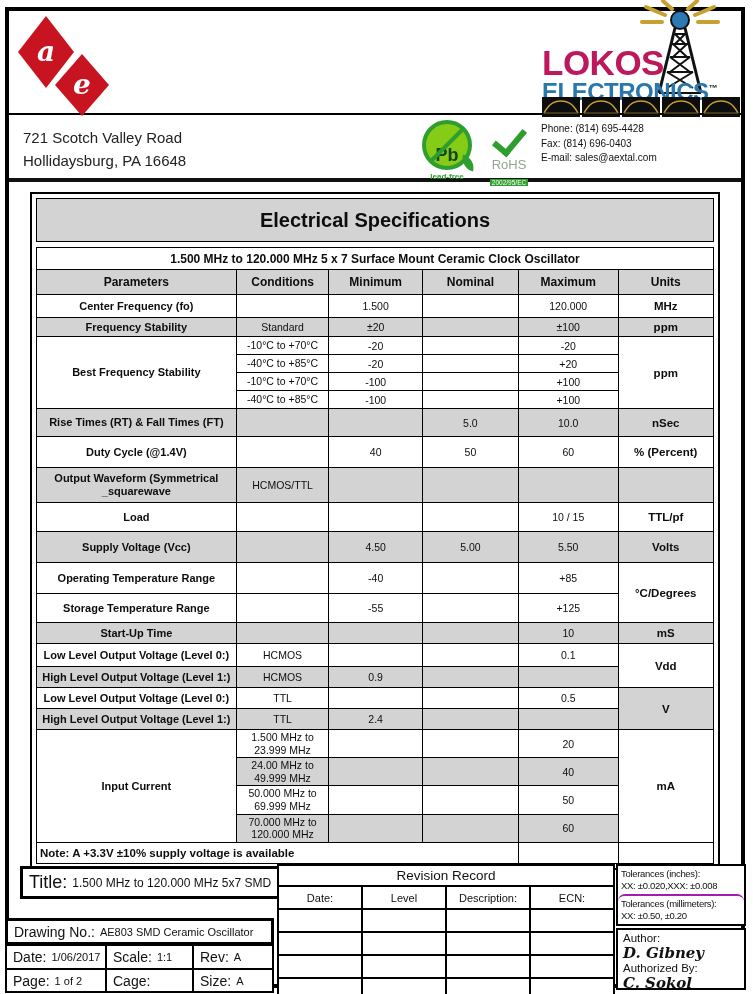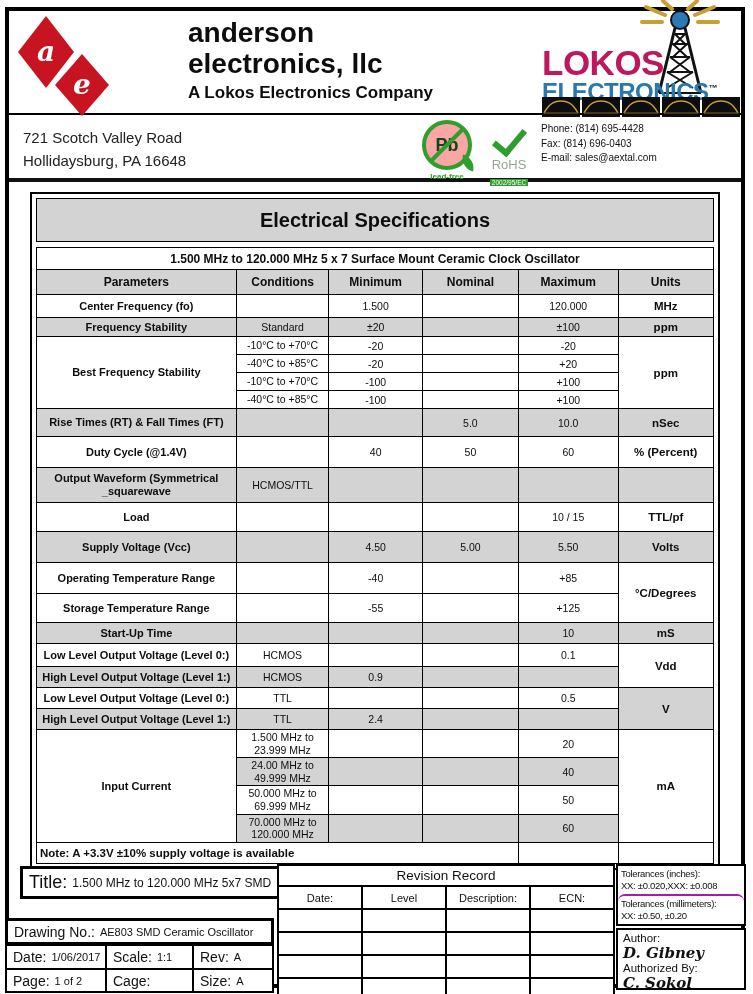--- a/index.html
+++ b/index.html
@@ -37,22 +37,22 @@
   .tower { position:absolute; right:18px; top:-2px; }
   .thumbs { position:absolute; left:4px; top:95px; display:flex; gap:2px; }
   .thumb { width:38px; height:20px; background:#0d0d0d; display:block; }
 
   
   .address { position:absolute; left:23px; top:126px; font-size:15px; line-height:1.55; color:#222; }
   .contact { position:absolute; left:541px; top:122px; font-size:10px; line-height:1.45; color:#111; }
 
   .leadfree { position:absolute; left:419px; top:120px; width:56px; text-align:center; }
   .pb-circle { width:42px; height:42px; border:4px solid #2f9e2f; border-radius:50%;
-               margin:0 auto; position:relative; display:flex; align-items:center;
-               justify-content:center; background:#fca5a5; }
+               margin:0 auto; position:relative; display:flex; align-items:flex-end;
+               justify-content:center; background:#84cc16; }
   .pb-circle .pb { font-size:18px; font-weight:bold; color:#17421a; }
   .pb-slash { position:absolute; left:50%; top:-3px; width:4px; height:48px;
               background:#2f9e2f; transform:translateX(-50%) rotate(45deg); }
   .pb-leaf { position:absolute; right:-7px; bottom:-4px; width:14px; height:14px;
              background:#2f9e2f; border-radius:0 100% 0 100%; transform:rotate(15deg); }
   .leadfree-label { font-size:8px; font-weight:bold; color:#2f9e2f; margin-top:2px; }
 
   .rohs { position:absolute; left:481px; top:123px; width:56px; text-align:center; }
   .rohs-check { width:13px; height:26px; border-right:6px solid #2f9e2f;
                 border-bottom:6px solid #2f9e2f; transform:rotate(40deg); margin:0 auto; }
@@ -123,25 +123,20 @@
 
   <div class="ae-logo">
     <div class="diamond d1">
       <span>a</span>
     </div>
     <div class="diamond d2">
       <span>e</span>
     </div>
   </div>
 
-  <div class="company">
-    <div class="l1">anderson</div>
-    <div class="l2">electronics, llc</div>
-    <div class="l3">A Lokos Electronics Company</div>
-  </div>
 
   <div class="lokos">
     <svg class="tower" width="92" height="96" viewBox="0 0 92 96">
       <g stroke="#c8a030" stroke-width="4" stroke-linecap="round">
         <line x1="31" y1="15" x2="12" y2="7"></line>
         <line x1="38" y1="9" x2="29" y2="1"></line>
         <line x1="54" y1="9" x2="63" y2="1"></line>
         <line x1="61" y1="15" x2="80" y2="7"></line>
         <line x1="28" y1="22" x2="8" y2="22"></line>
         <line x1="64" y1="22" x2="84" y2="22"></line>

